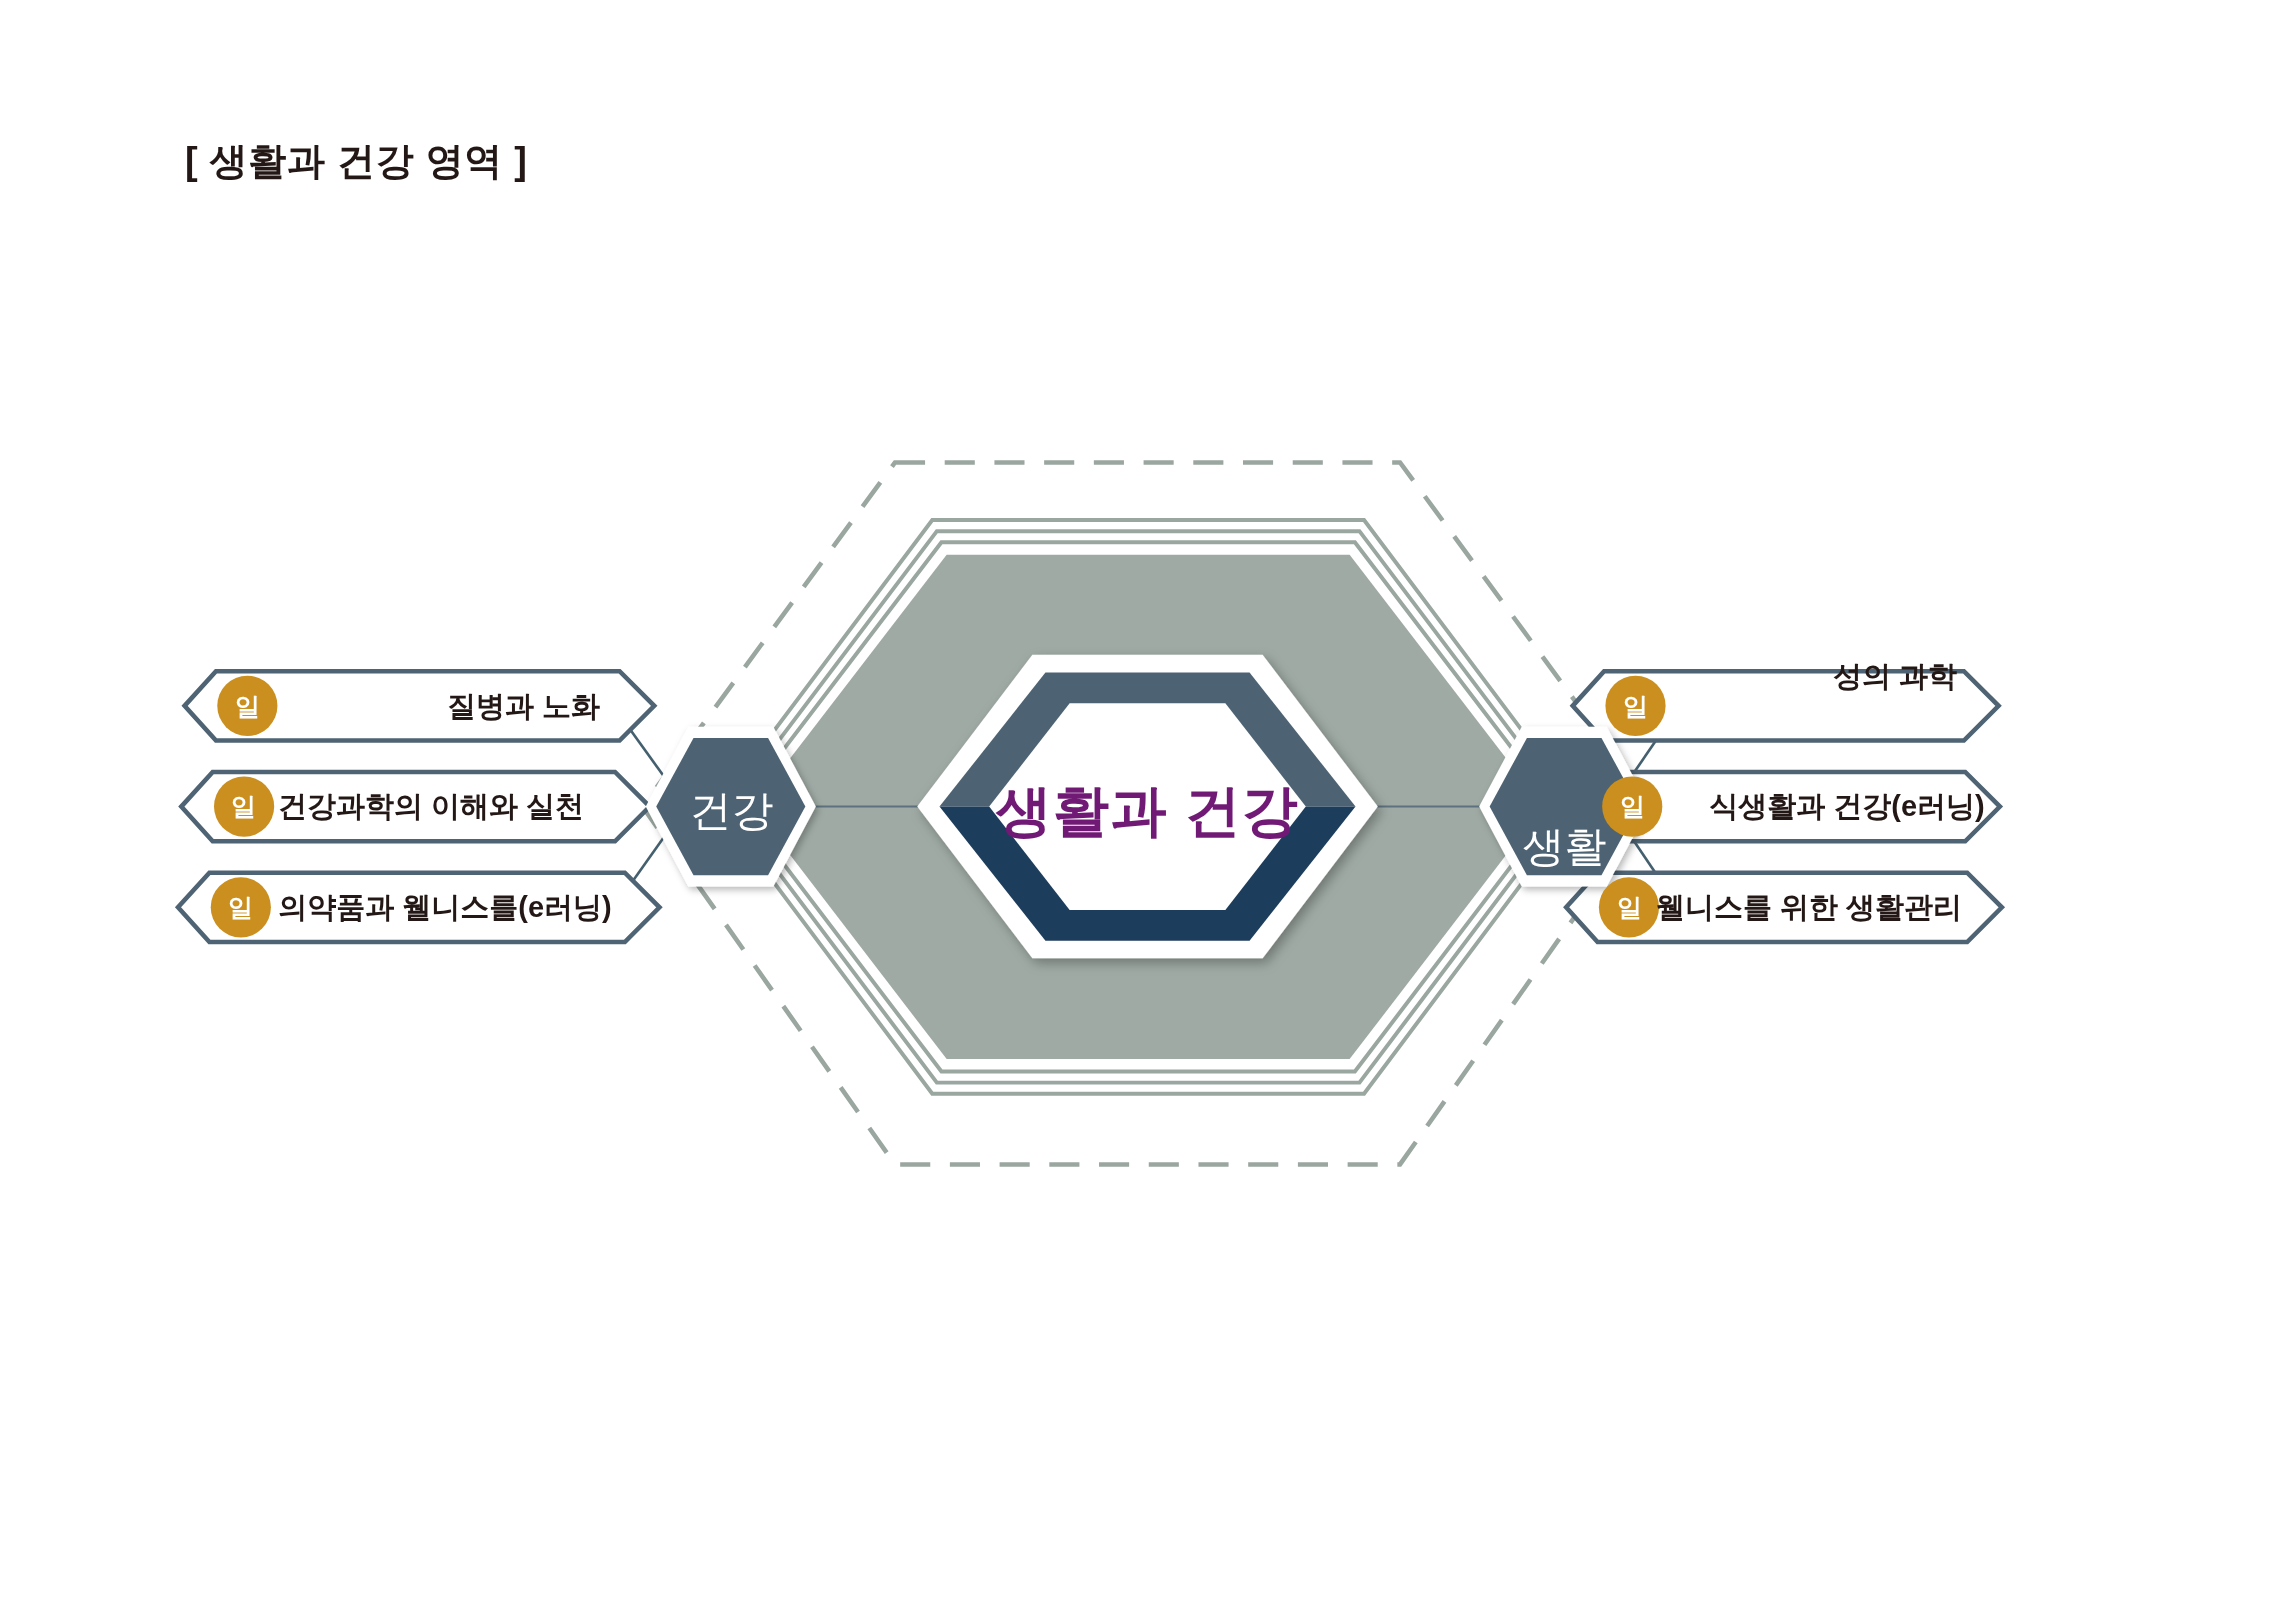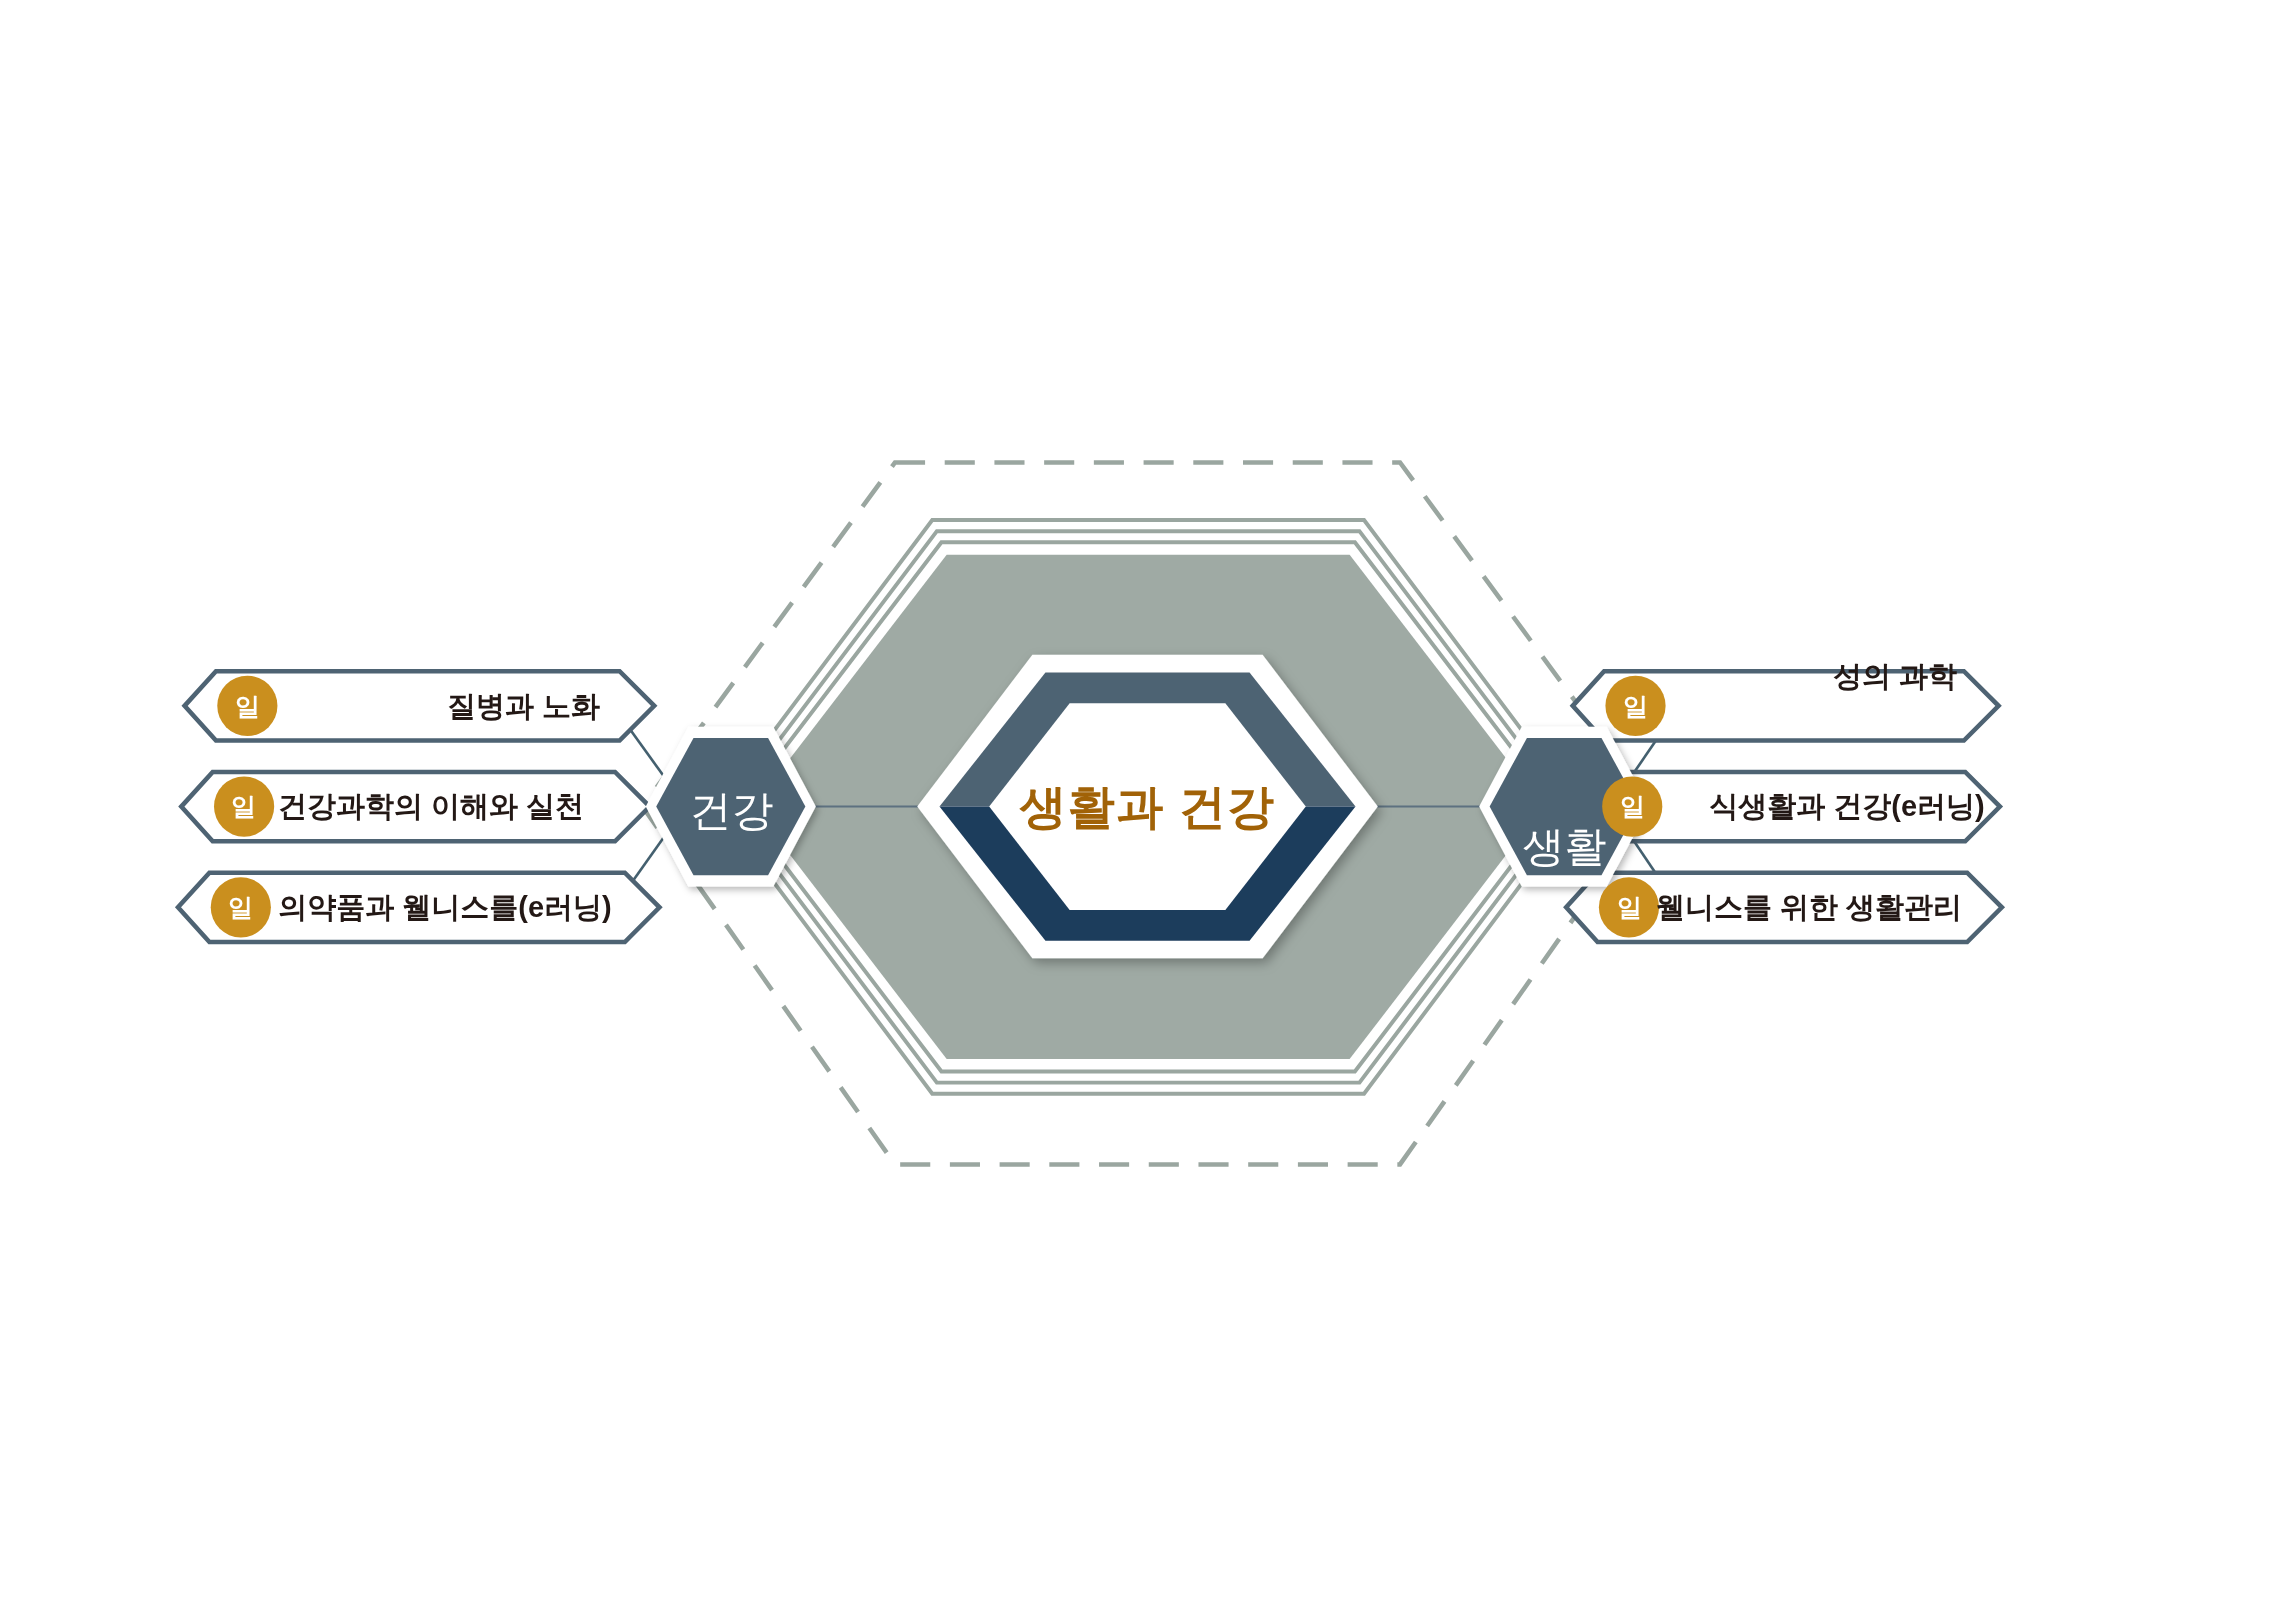--- a/index.html
+++ b/index.html
@@ -61,33 +61,34 @@
     position: absolute;
     font-size: 42px;
     font-weight: 400;
     color: #ffffff;
     white-space: nowrap;
     line-height: 1;
     text-align: center;
   }
   #core-text {
     position: absolute;
-    font-size: 47px;
+    font-size: 56px;
     font-weight: 800;
-    color: #a16207;
+    color: #701a75;
     white-space: nowrap;
     line-height: 1;
     letter-spacing: 1.3px;
   }
 </style>
 </head>
 <body>
 
 <div id="canvas">
 
+  <div id="page-title">[ 생활과 건강 영역 ]</div>
 
   <svg id="stage" viewBox="0 0 3508 2481">
     <defs>
       <filter id="softShadow" x="-30%" y="-30%" width="160%" height="160%">
         <feDropShadow dx="6" dy="7" stdDeviation="9" flood-color="#000000" flood-opacity="0.30"></feDropShadow>
       </filter>
       <filter id="tinyShadow" x="-30%" y="-30%" width="160%" height="160%">
         <feDropShadow dx="4" dy="5" stdDeviation="6" flood-color="#000000" flood-opacity="0.28"></feDropShadow>
       </filter>
     </defs>

